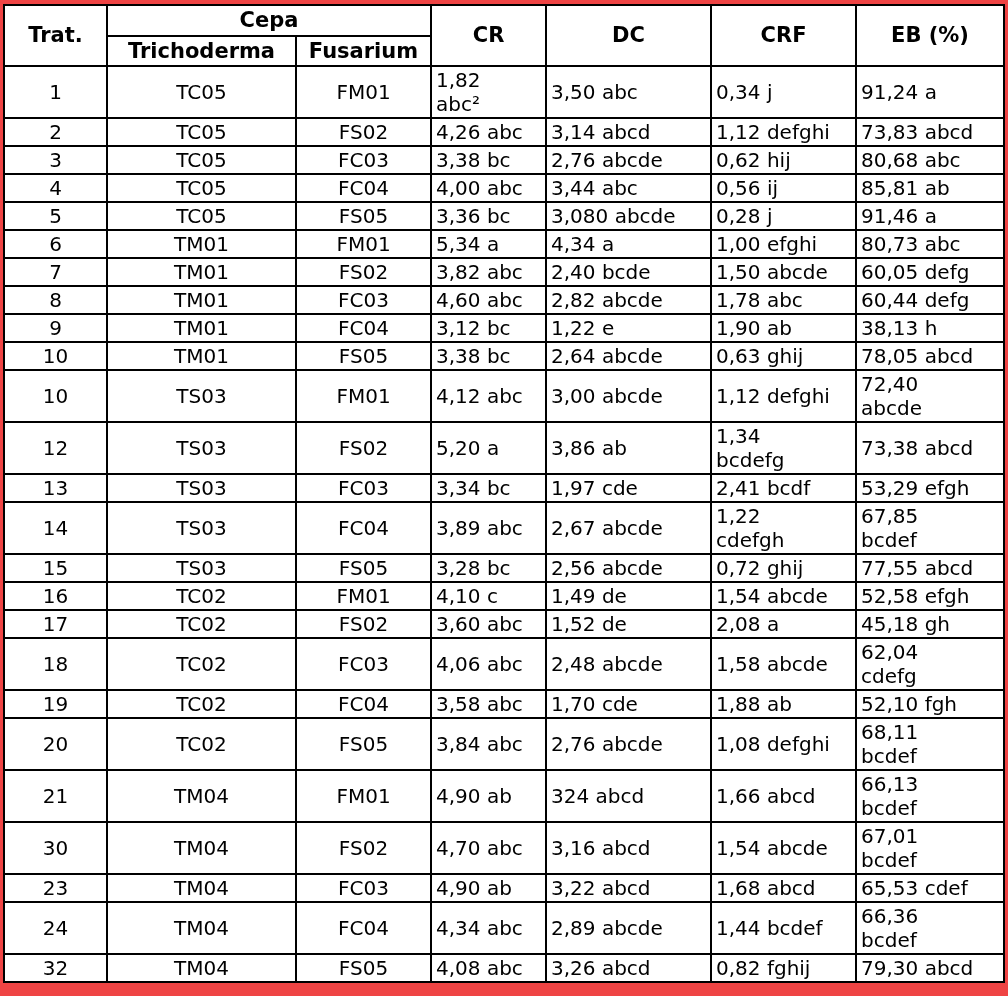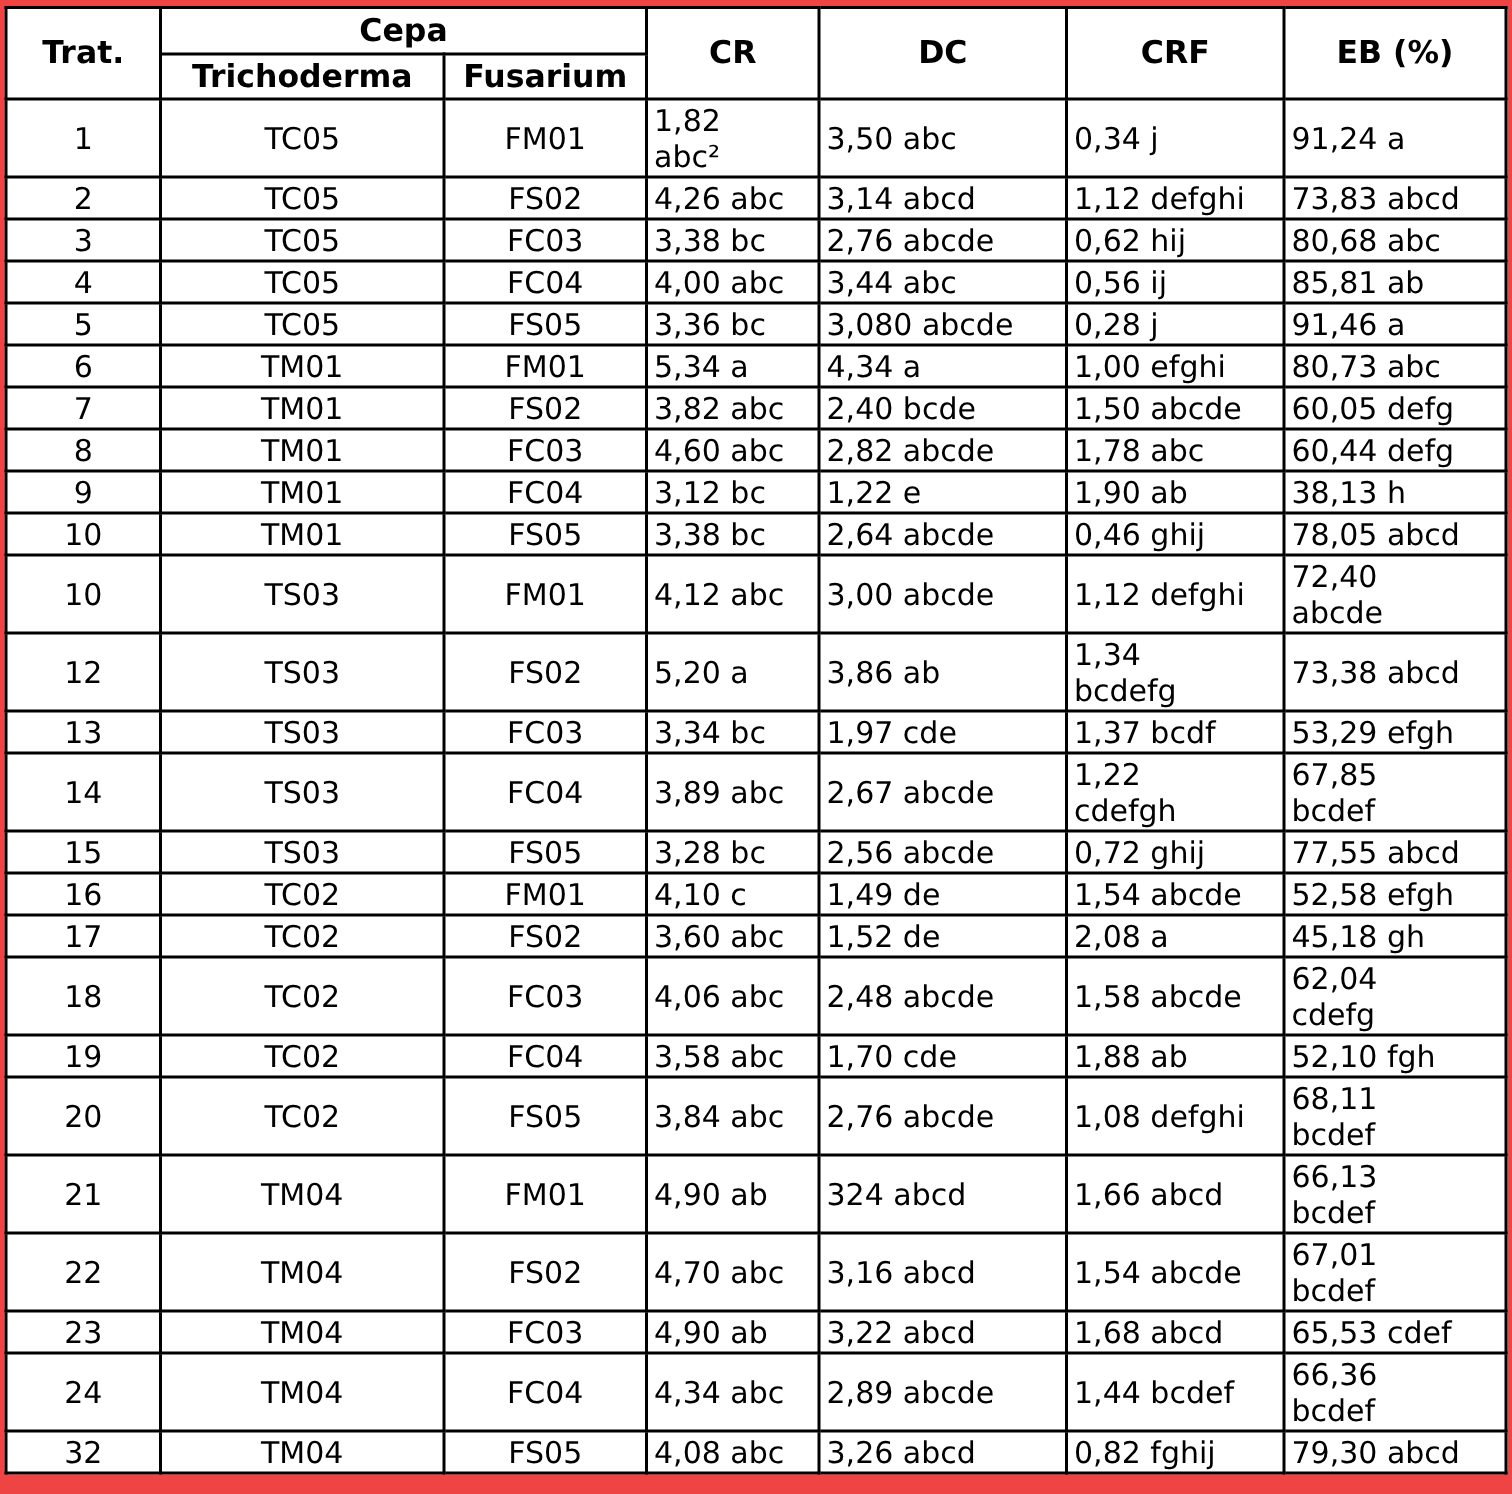--- a/index.html
+++ b/index.html
@@ -168,21 +168,21 @@
           <td class="col-dc">1,22 e</td>
           <td class="col-crf">1,90 ab</td>
           <td class="col-eb">38,13 h</td>
         </tr>
         <tr>
           <td class="col-trat">10</td>
           <td class="col-trichoderma">TM01</td>
           <td class="col-fusarium">FS05</td>
           <td class="col-cr">3,38 bc</td>
           <td class="col-dc">2,64 abcde</td>
-          <td class="col-crf">0,46 ghij</td>
+          <td class="col-crf">0,63 ghij</td>
           <td class="col-eb">78,05 abcd</td>
         </tr>
         <tr>
           <td class="col-trat">10</td>
           <td class="col-trichoderma">TS03</td>
           <td class="col-fusarium">FM01</td>
           <td class="col-cr">4,12 abc</td>
           <td class="col-dc">3,00 abcde</td>
           <td class="col-crf">1,12 defghi</td>
           <td class="col-eb">72,40
@@ -197,21 +197,21 @@
           <td class="col-crf">1,34
 bcdefg</td>
           <td class="col-eb">73,38 abcd</td>
         </tr>
         <tr>
           <td class="col-trat">13</td>
           <td class="col-trichoderma">TS03</td>
           <td class="col-fusarium">FC03</td>
           <td class="col-cr">3,34 bc</td>
           <td class="col-dc">1,97 cde</td>
-          <td class="col-crf">1,37 bcdf</td>
+          <td class="col-crf">2,41 bcdf</td>
           <td class="col-eb">53,29 efgh</td>
         </tr>
         <tr>
           <td class="col-trat">14</td>
           <td class="col-trichoderma">TS03</td>
           <td class="col-fusarium">FC04</td>
           <td class="col-cr">3,89 abc</td>
           <td class="col-dc">2,67 abcde</td>
           <td class="col-crf">1,22
 cdefgh</td>
@@ -278,21 +278,21 @@
           <td class="col-trat">21</td>
           <td class="col-trichoderma">TM04</td>
           <td class="col-fusarium">FM01</td>
           <td class="col-cr">4,90 ab</td>
           <td class="col-dc">324 abcd</td>
           <td class="col-crf">1,66 abcd</td>
           <td class="col-eb">66,13
 bcdef</td>
         </tr>
         <tr>
-          <td class="col-trat">22</td>
+          <td class="col-trat">30</td>
           <td class="col-trichoderma">TM04</td>
           <td class="col-fusarium">FS02</td>
           <td class="col-cr">4,70 abc</td>
           <td class="col-dc">3,16 abcd</td>
           <td class="col-crf">1,54 abcde</td>
           <td class="col-eb">67,01
 bcdef</td>
         </tr>
         <tr>
           <td class="col-trat">23</td>

